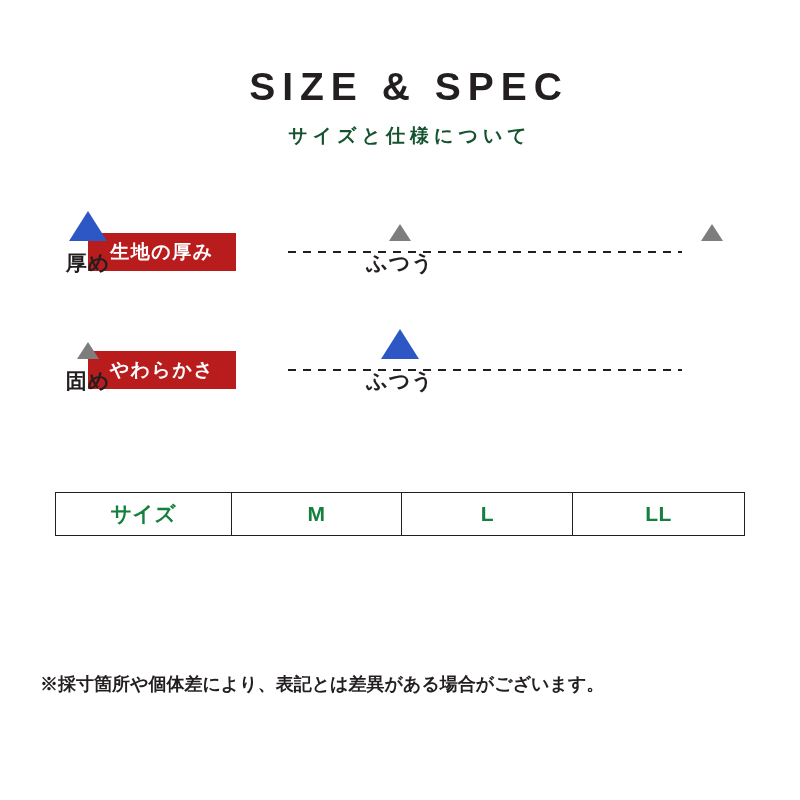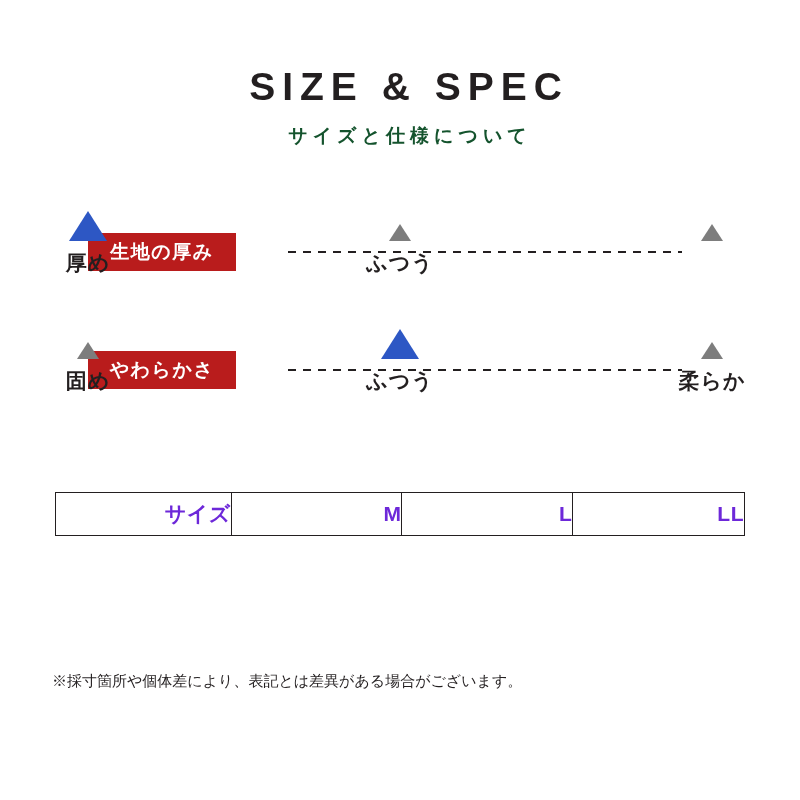--- a/index.html
+++ b/index.html
@@ -120,39 +120,39 @@
     top: 492px;
     width: 690px;
   }
   table {
     width: 100%;
     border-collapse: collapse;
   }
   td, th {
     border: 1px solid #231f20;
     height: 43px;
-    text-align: right;
+    text-align: center;
     font-size: 21px;
     font-weight: bold;
-    color: #6d28d9;
+    color: #15803d;
     letter-spacing: 0.5px;
   }
   th { font-weight: bold; }
   col.c0 { width: 176px; }
   col.c1 { width: 171px; }
   col.c2 { width: 171px; }
   col.c3 { width: 172px; }
 
   .note {
     position: absolute;
-    left: 52px;
+    left: 40px;
     top: 672px;
     width: 712px;
-    font-size: 15px;
-    font-weight: normal;
+    font-size: 18px;
+    font-weight: bold;
     letter-spacing: 0px;
     color: #231f20;
     white-space: nowrap;
   }
 </style>
 </head>
 <body>
 
 <div class="page">
 
@@ -189,24 +189,20 @@
       <div class="marker a1 mk-pos-2">
         <div class="tri small inactive"></div>
         <div class="cap">固め</div>
       </div>
 
       <div class="marker a2 mk-pos-1">
         <div class="tri active"></div>
         <div class="cap">ふつう</div>
       </div>
 
-      <div class="marker a3 mk-pos-2">
-        <div class="tri small inactive"></div>
-        <div class="cap">柔らか</div>
-      </div>
     </div>
   </div>
 
   <div class="table-wrap">
     <table>
       <colgroup>
         <col class="c0">
           <col class="c1">
           <col class="c2">
           <col class="c3">

